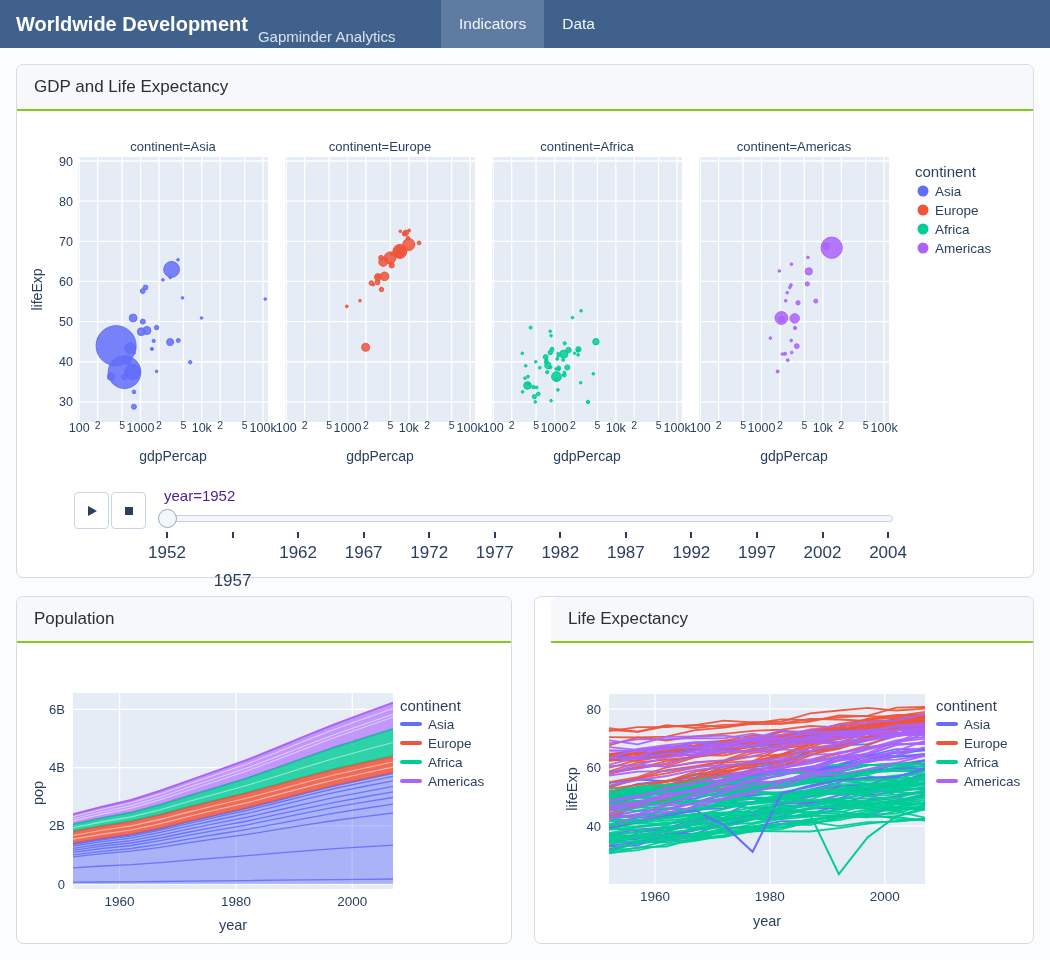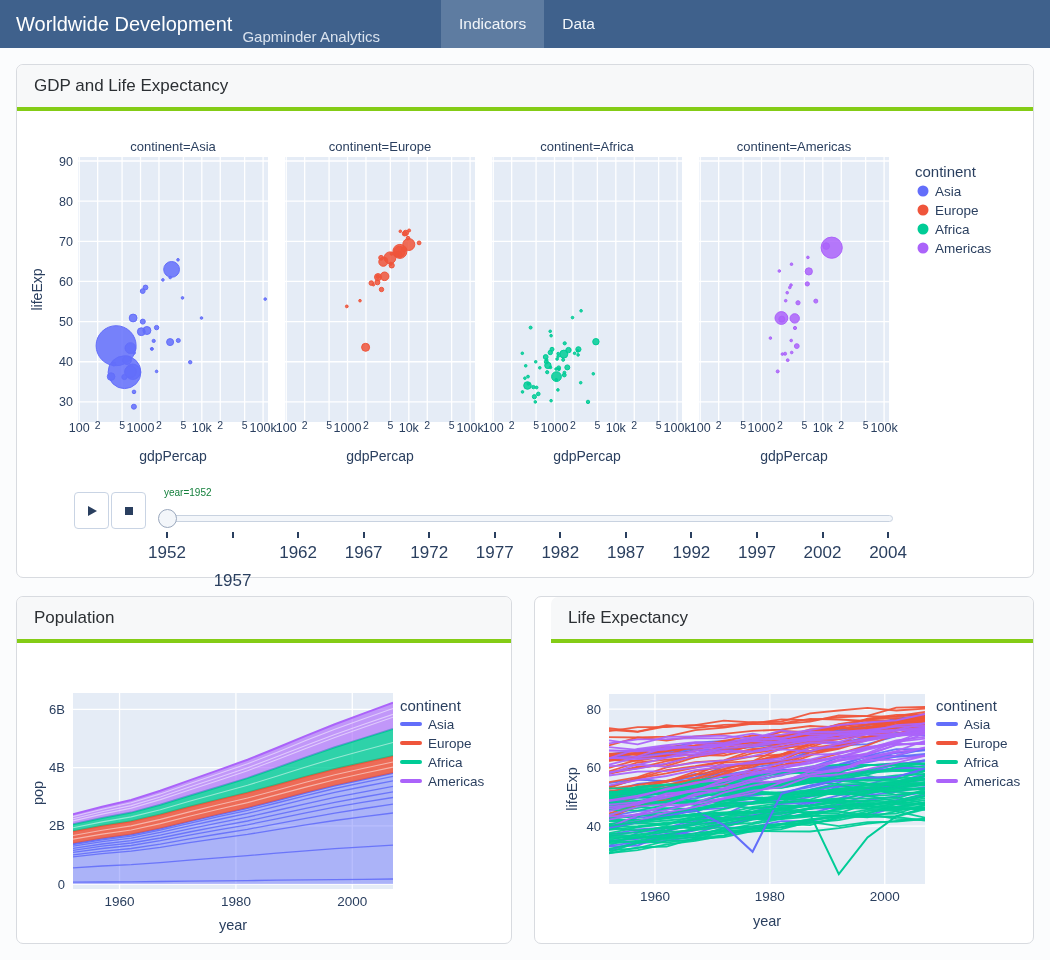--- a/index.html
+++ b/index.html
@@ -1,40 +1,40 @@
 <!DOCTYPE html>
 <html><head>
 <meta charset="utf-8">
 <style>
   * { box-sizing: border-box; margin:0; padding:0; }
   html,body { width:1050px; height:960px; overflow:hidden;
     font-family:"Liberation Sans", sans-serif; background:#fbfcfd; }
   .navbar { position:absolute; left:0; top:0; width:1050px; height:48px;
     background:#3F618C; display:flex; align-items:center; }
-  .brand { color:#fff; font-size:20px; font-weight:400; margin-left:16px; white-space:nowrap; }
+  .brand { color:#fff; font-size:20px; font-weight:700; margin-left:16px; white-space:nowrap; }
   .subtitle { color:#d9e2ee; font-size:15px; margin-left:10px; white-space:nowrap;margin-top:24px; }
   .tabs { position:absolute; left:441px; top:0; height:48px; display:flex; }
   .tab { height:48px; display:flex; align-items:center; padding:4px 18px;
     color:#f2f6fa; font-size:15.5px; cursor:pointer; }
   .tab.active { background:#5E7CA1; }
   .card { position:absolute; background:#fff; border:1px solid #d8dbe0; border-radius:7px; }
-  .card-header { height:46px; background:#f7f8f9; border-bottom:4px solid #84cc16;
+  .card-header { height:46px; background:#f7f8f9; border-bottom:2px solid #84cc16;
     border-radius:7px 7px 0 0; display:flex; align-items:center; padding:0 17px;
     font-size:17px; color:#2b2f33; }
   .card-body { position:relative; }
   #card-gdp { left:16px; top:64px; width:1018px; height:514px; }
   #card-pop { left:16px; top:596px; width:496px; height:348px; }
   #card-life { left:534px; top:596px; width:500px; height:348px;padding-left:16px; }
   svg text { font-family:"Liberation Sans", sans-serif; }
   .ctl-btn { position:absolute; width:35px; height:37px; background:#fff;
     border:1px solid #c9d4e4; border-radius:4px; display:flex; align-items:center;
     justify-content:center; cursor:pointer; }
   #play-btn { left:57px; top:381px; }
   #stop-btn { left:94px; top:381px; }
-  .year-label { position:absolute; left:147px; top:376px; font-size:10px; color:#15803d; }
+  .year-label { position:absolute; left:147px; top:376px; font-size:15px; color:#4c1d95; }
   .slider-track { position:absolute; left:143px; top:404px; width:733px; height:7px;
     background:#f3f6fa; border:1px solid #c8d2e0; border-radius:4px; cursor:pointer; }
   .slider-handle { position:absolute; left:141px; top:398px; width:19px; height:19px;
     border-radius:50%; background:#f3f6fa; border:1.5px solid #9aa8bd; cursor:grab; }
   .slider-ticks { position:absolute; left:0; top:0; width:1016px; height:70px; pointer-events:none; }
   .stick { position:absolute; width:2px; height:6px; background:#2A3F5F; top:421px; }
   .stick-label { position:absolute; width:60px; text-align:center; top:432px;
     font-size:17px; color:#2A3F5F; }
 </style>
 </head>

